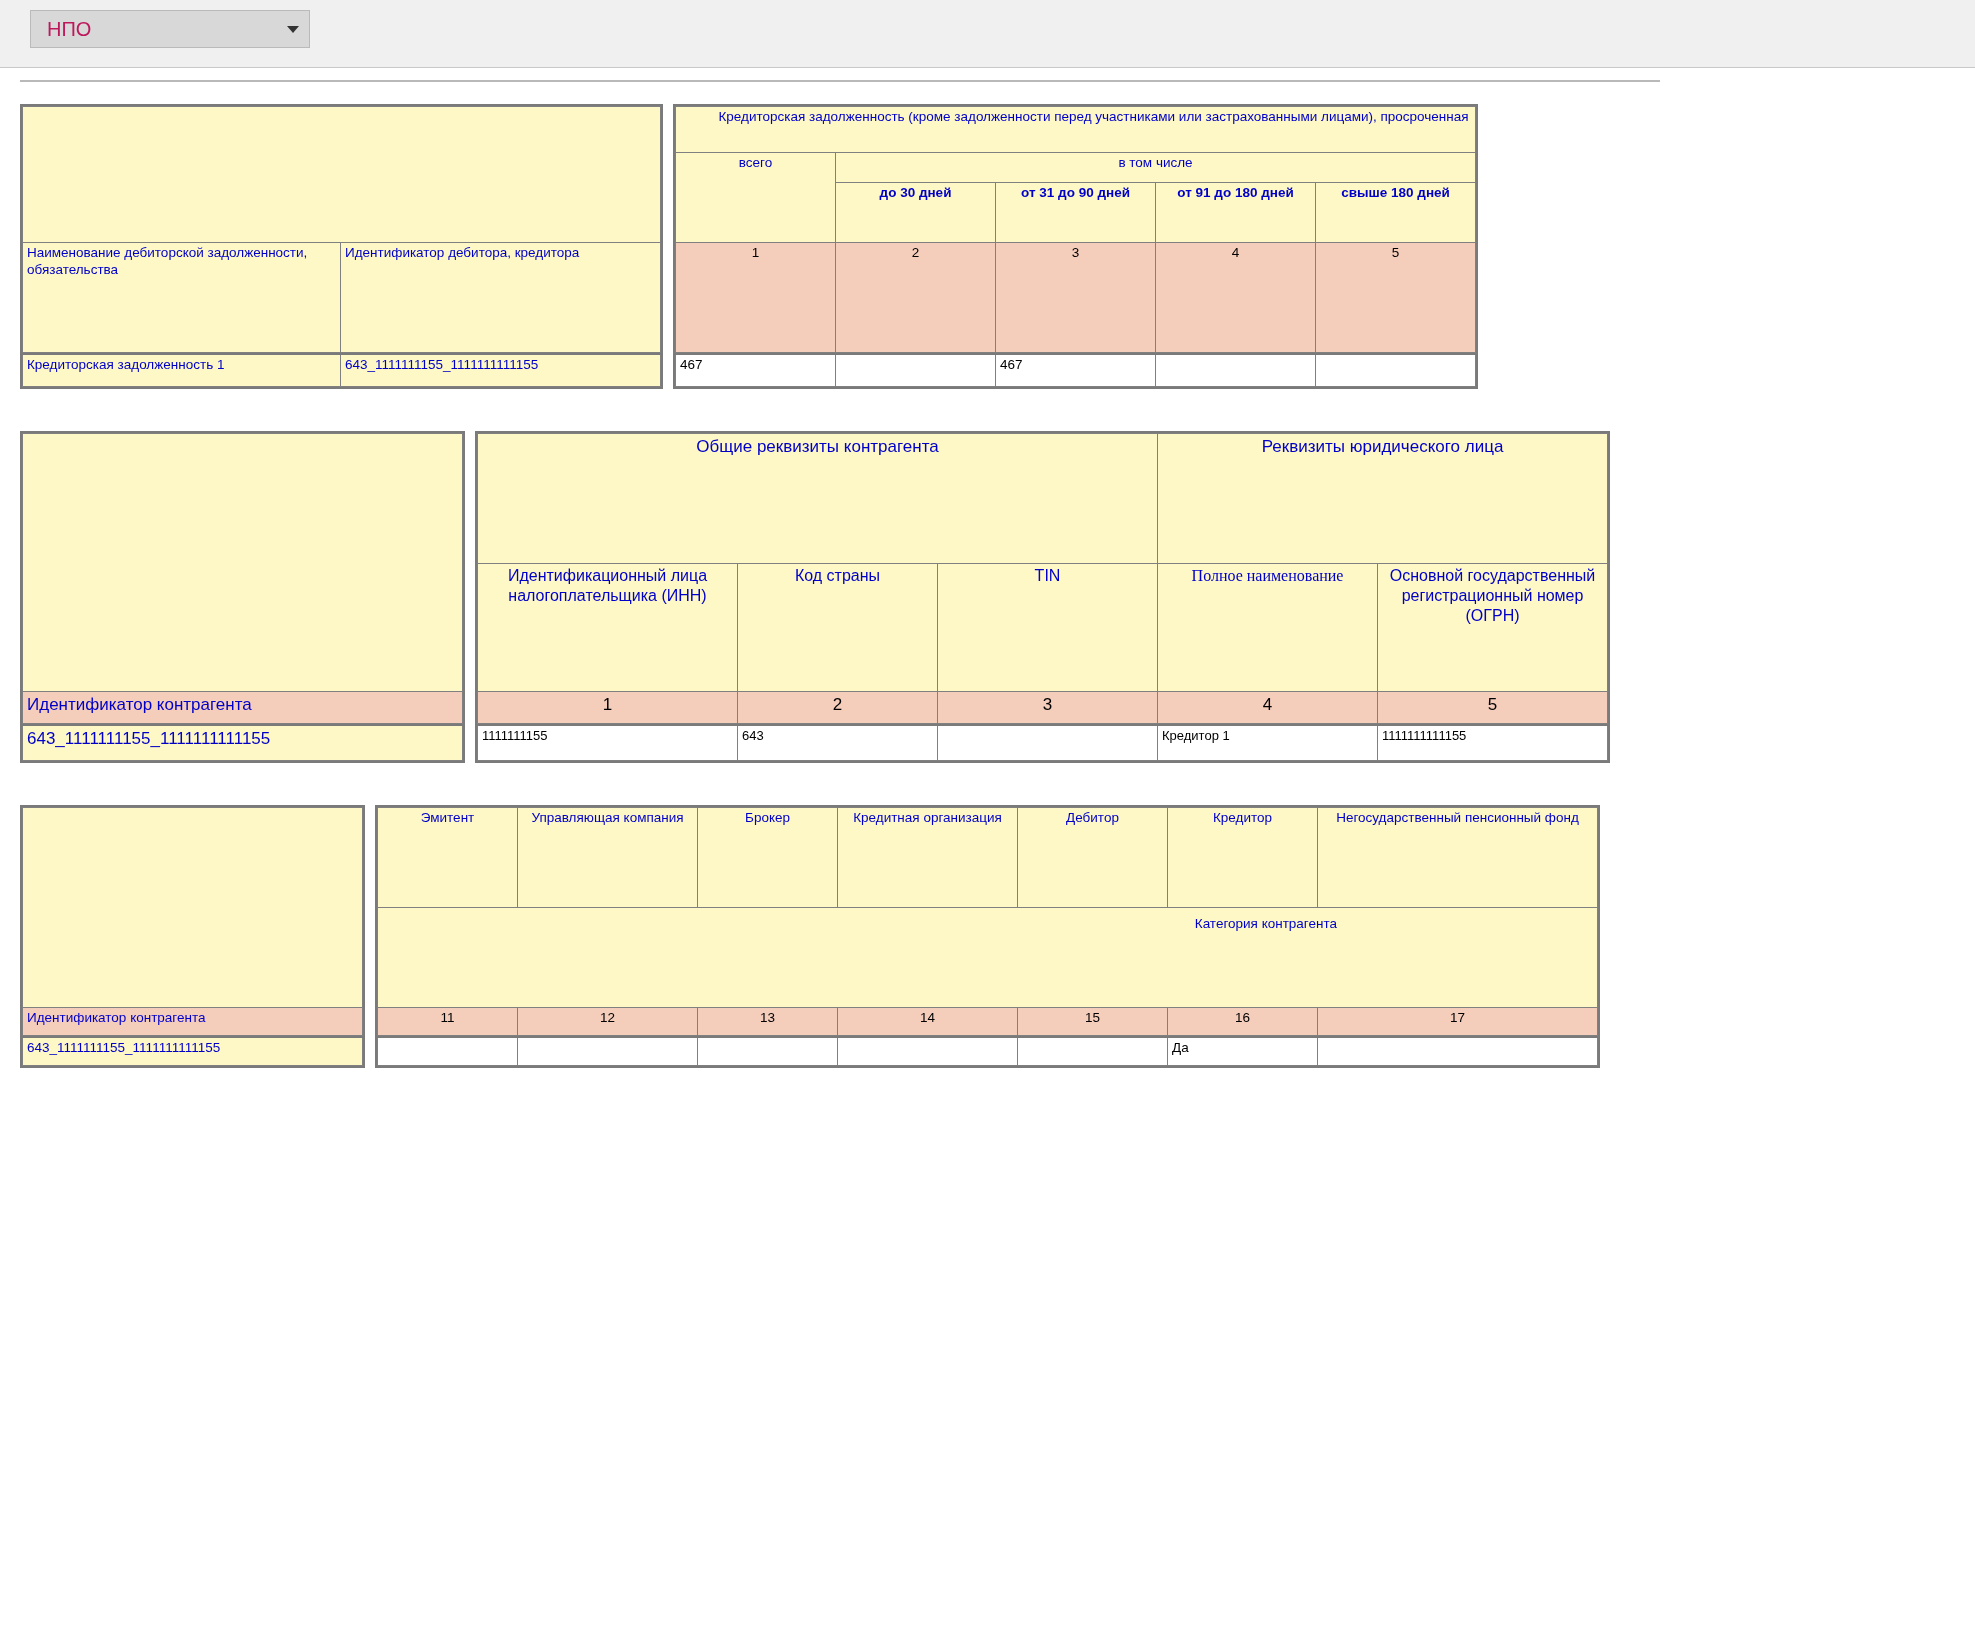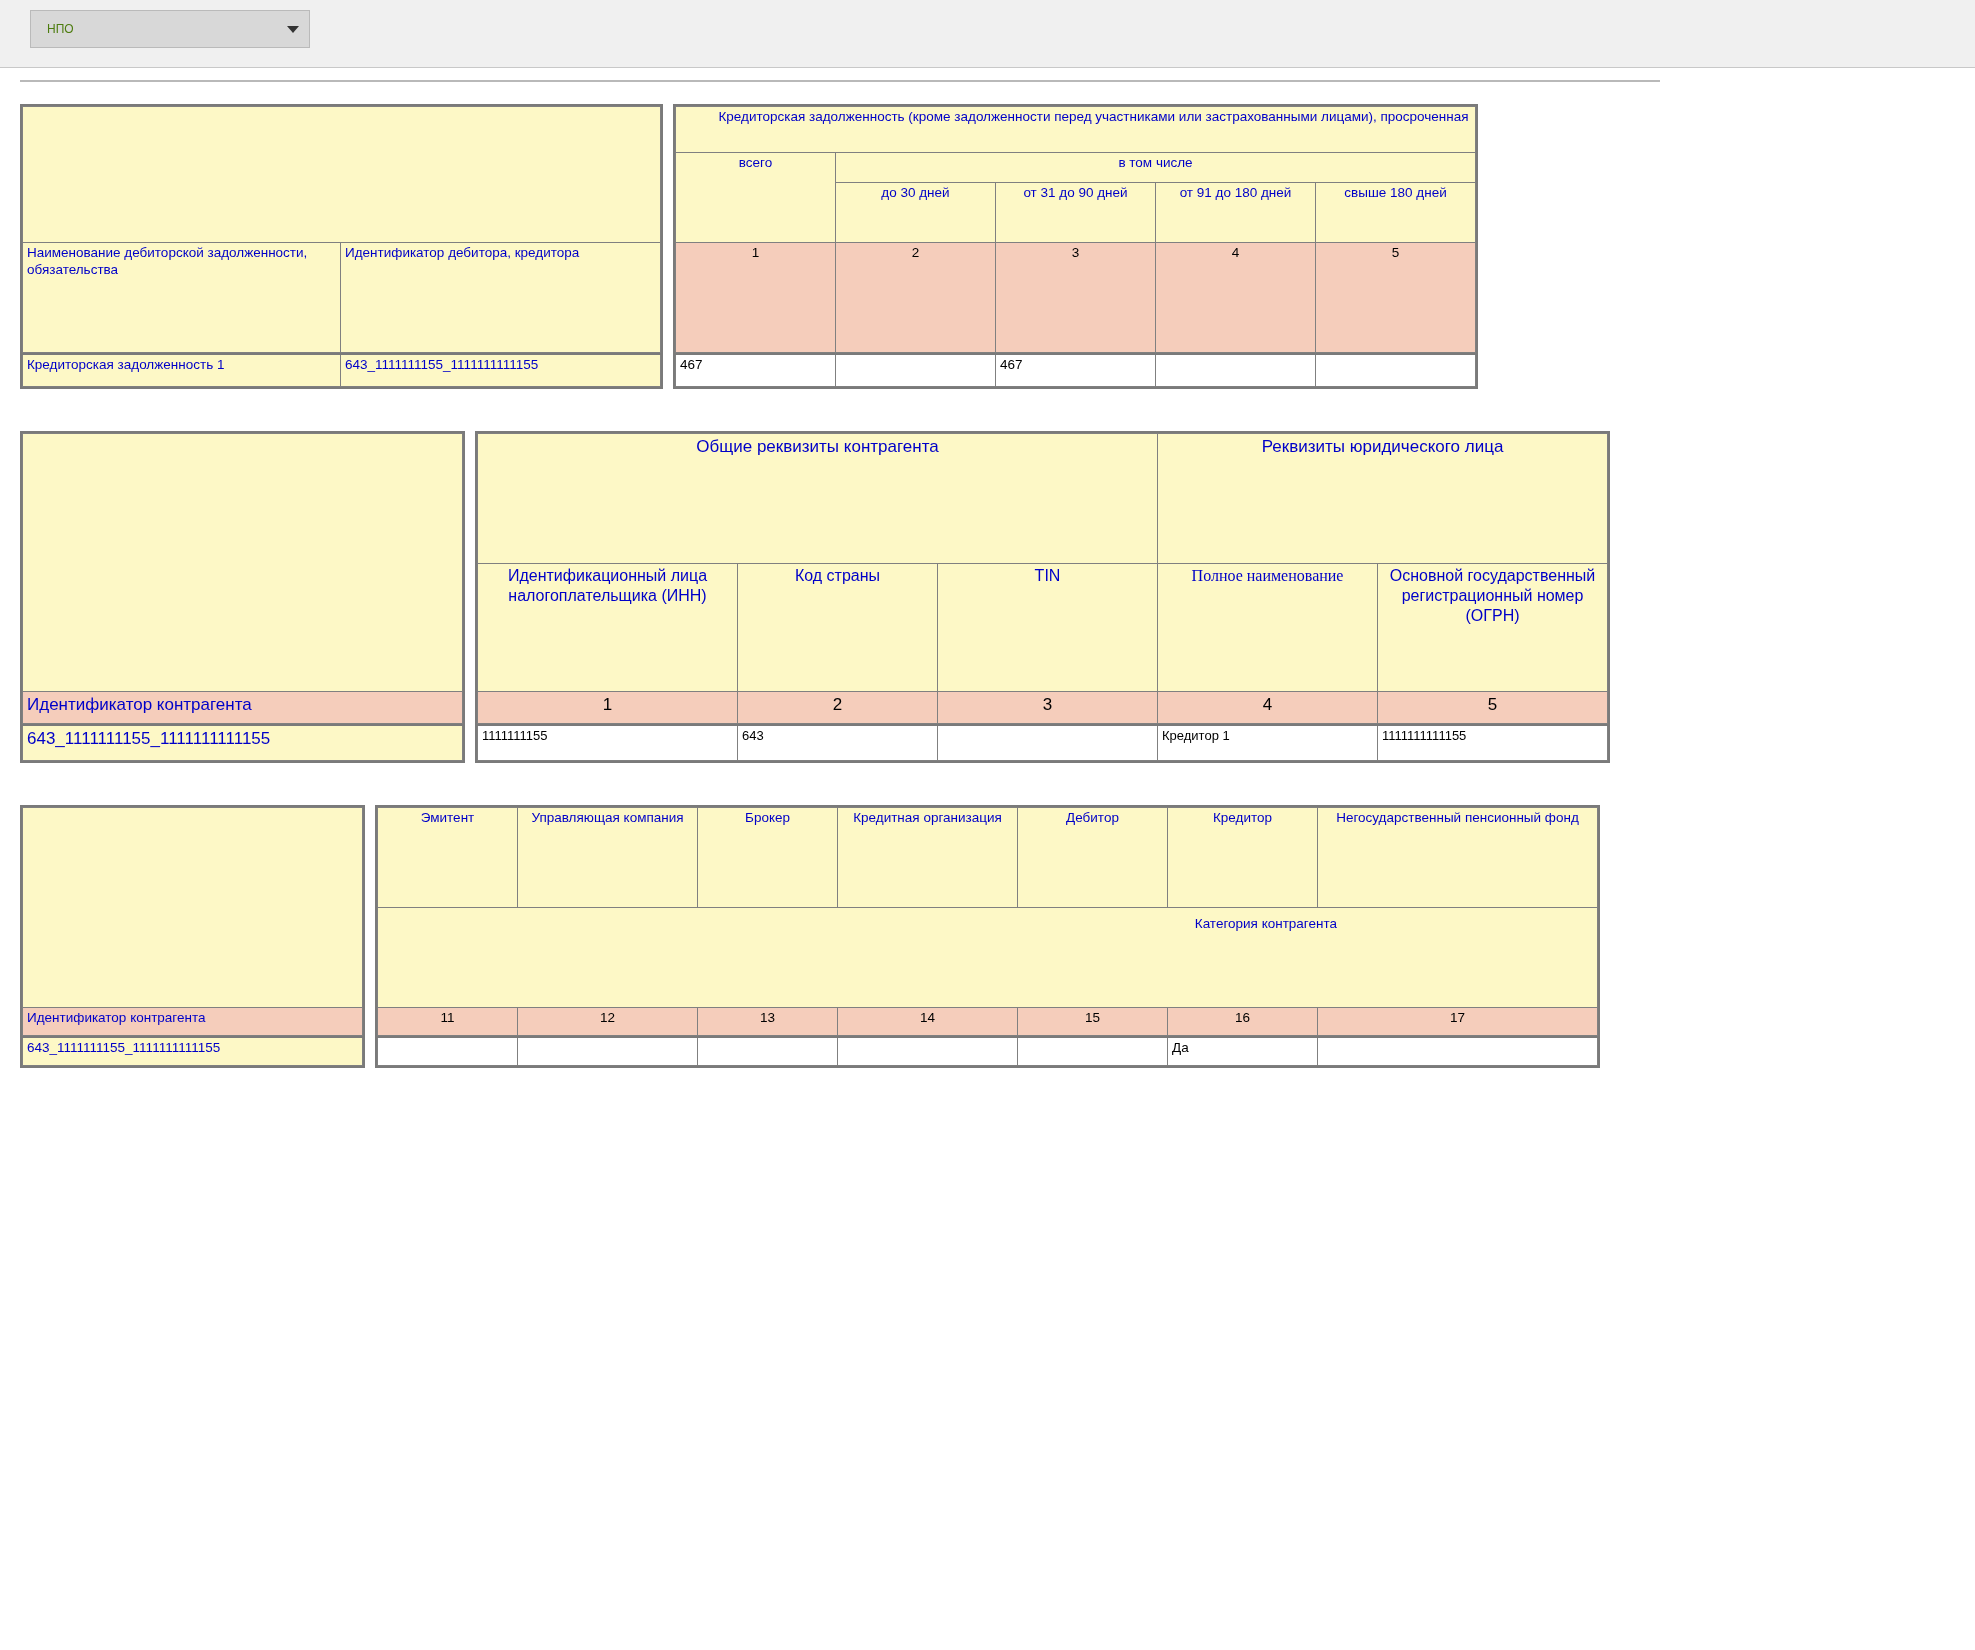--- a/index.html
+++ b/index.html
@@ -22,22 +22,22 @@
     }
     .dropdown {
       display: inline-flex;
       align-items: center;
       justify-content: space-between;
       width: 280px;
       height: 38px;
       background: #d8d8d8;
       border: 1px solid #bababa;
       padding: 0 10px 0 16px;
-      font-size: 12px;
-      color: #4d7c0f;
+      font-size: 20px;
+      color: #be185d;
       cursor: default;
     }
     .dropdown .chev {
       width: 0; height: 0;
       border-left: 6px solid transparent;
       border-right: 6px solid transparent;
       border-top: 7px solid #333;
     }
     .toolbar-rule {
       border: none;
@@ -135,21 +135,21 @@
                 <col style="width:160px">
             </colgroup>
             <tbody>
                 <tr>
               <td class="h-yellow" colspan="5" style="height:46px;padding-left:40px;">Кредиторская задолженность (кроме задолженности перед участниками или застрахованными лицами), просроченная</td>
             </tr>
             <tr>
               <td class="h-yellow" rowspan="2" style="height:90px;">всего</td>
               <td class="h-yellow" colspan="4" style="height:30px;">в том числе</td>
             </tr>
-            <tr style="height:60px;">
+            <tr style="height:60px;font-weight:bold;">
               <td class="h-yellow">до 30 дней</td>
               <td class="h-yellow">от 31 до 90 дней</td>
               <td class="h-yellow">от 91 до 180 дней</td>
               <td class="h-yellow">свыше 180 дней</td>
             </tr>
             <tr style="height:110px;">
               <td class="h-pink">1</td>
               <td class="h-pink">2</td>
               <td class="h-pink">3</td>
               <td class="h-pink">4</td>

